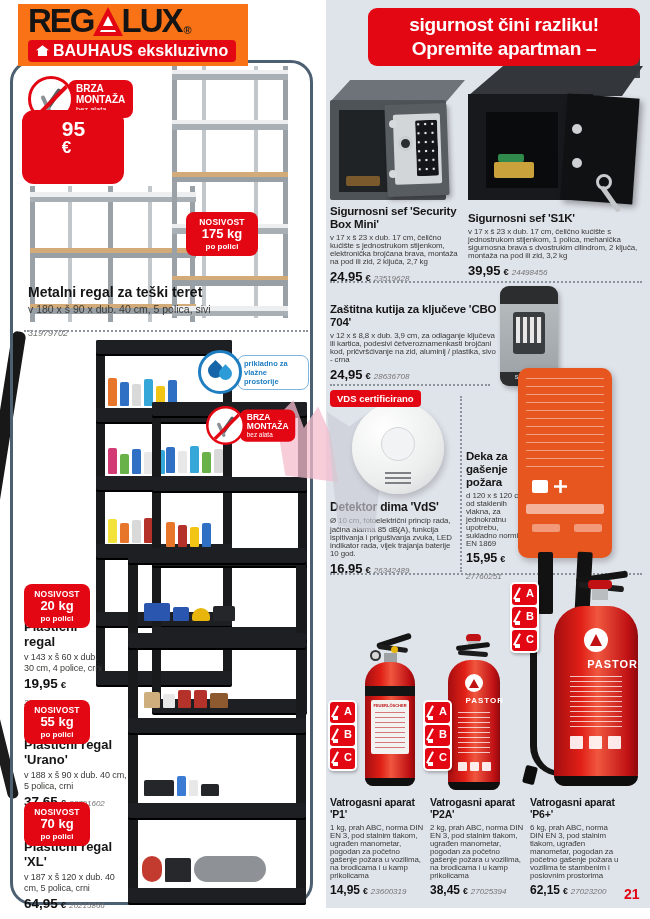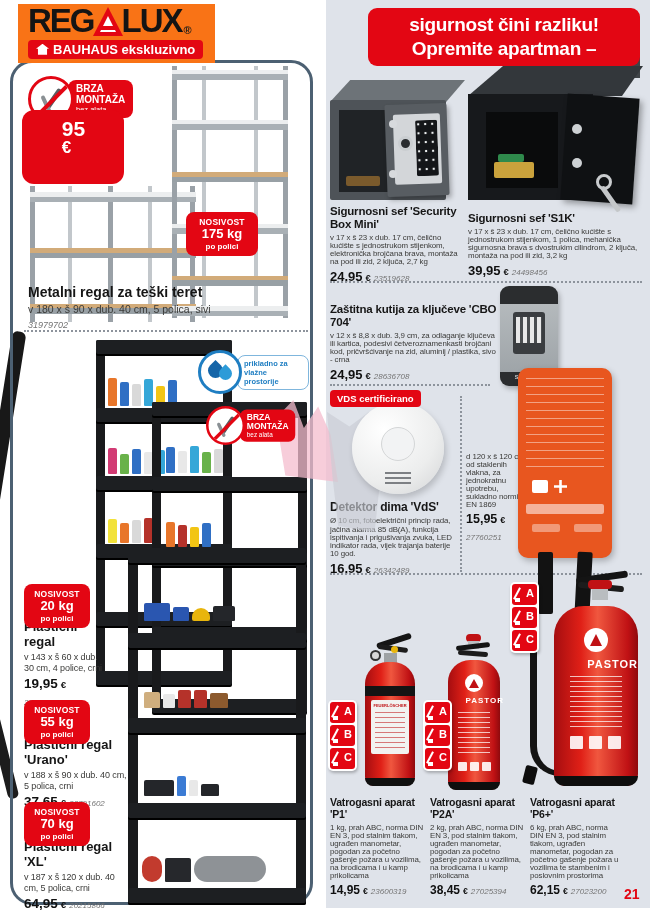--- a/index.html
+++ b/index.html
@@ -13,21 +13,21 @@
   .left-panel { left:10px; top:60px; width:303px; height:845px;
                 border:3px solid #4c6072; border-radius:22px; }
 
   
   .logo-wrap { left:18px; top:4px; background:#f97316; padding:2px 12px 4px 10px; z-index:6; }
   .logo-row { display:flex; align-items:flex-end; }
   .logo-txt { font-size:33px; font-weight:bold; letter-spacing:-2px; color:#141414; line-height:.9; }
   .logo-reg { font-size:11px; font-weight:bold; margin:-14px 0 0 2px; }
   .bauhaus-badge { margin-top:4px; display:inline-flex; align-items:center; gap:4px;
                    background:#e30613; border-radius:4px; padding:2px 8px; }
-  .bauhaus-badge .txt { color:#fff; font-weight:bold; font-size:13px; }
+  .bauhaus-badge .txt { color:#fff; font-weight:bold; font-size:16px; }
   .house { width:13px; height:11px; background:#fff;
            clip-path:polygon(50% 0,100% 45%,85% 45%,85% 100%,15% 100%,15% 45%,0 45%); }
 
   
   .quick { display:flex; align-items:center; z-index:5; }
   .quick .circ { width:46px; height:46px; border:3px solid #e30613; border-radius:50%;
                  background:#fff; position:relative; overflow:hidden; flex:none; }
   .quick .tool1 { position:absolute; left:20px; top:8px; width:5px; height:24px; background:#5a5f63; transform:rotate(35deg); border-radius:2px; }
   .quick .tool2 { position:absolute; left:13px; top:16px; width:4px; height:18px; background:#8a9094; transform:rotate(-25deg); border-radius:2px; }
   .quick .slash { position:absolute; left:19px; top:-4px; width:4px; height:52px; background:#e30613; transform:rotate(45deg); }
@@ -64,21 +64,21 @@
   
   .t-ttl { font-weight:bold; color:#161616; }
   .t-spec { color:#3a3a38; }
   .price-row { display:flex; align-items:baseline; gap:3px; flex-wrap:wrap; }
   .pv { font-weight:bold; color:#101010; }
   .pc { font-weight:bold; font-size:.72em; color:#101010; }
   .code { font-style:italic; color:#747474; }
 
   .metal-text .t-ttl { font-size:14px; }
   .metal-text .t-spec { font-size:10.5px; margin-top:3px; }
-  .metal-text .code { font-size:9px; margin-top:5px; display:block; }
+  .metal-text .code { font-size:9px; margin-top:13px; display:block; }
 
   .lp .t-ttl { font-size:13px; line-height:1.12; }
   .lp .t-spec { font-size:9px; line-height:1.18; margin-top:3px; letter-spacing:-.1px; }
   .lp .price-row { margin-top:3px; font-size:13.5px; }
   .lp .code { font-size:8px; }
 
   .rp .t-ttl { font-size:11.5px; line-height:1.12; letter-spacing:-.2px; }
   .rp .t-spec { font-size:7.9px; line-height:1.02; margin-top:3px; letter-spacing:-.1px; }
   .rp .price-row { margin-top:3px; font-size:13px; }
   .rp .code { font-size:8px; }
@@ -468,20 +468,21 @@
   <div class="t-ttl" style="font-size:12px;">Detektor dima 'VdS'</div>
   <div class="t-spec">Ø 10 cm, fotoelektrični princip rada, jačina alarma 85 dB(A), funkcija ispitivanja i prigušivanja zvuka, LED indikator rada, vijek trajanja baterije 10 god.</div>
   <div class="price-row">
     <span class="pv">16,95</span>
     <span class="pc">€</span>
     <span class="code">26342489</span>
   </div>
 </div>
 
 <div class="abs rp" style="left:466px;top:450px;width:64px;">
+  <div class="t-ttl">Deka za gašenje požara</div>
   <div class="t-spec">d 120 x š 120 cm, od staklenih vlakna, za jednokratnu upotrebu, sukladno normi EN 1869</div>
   <div class="price-row" style="font-size:12.5px;">
     <span class="pv">15,95</span>
     <span class="pc">€</span>
   </div>
   <span class="code">27760251</span>
 </div>
 <div class="abs" style="left:518px;top:368px;width:94px;height:250px;z-index:3;">
   <i class="abs" style="left:0;top:0;width:94px;height:190px;background:#e8561f;border-radius:10px;box-shadow:2px 3px 6px rgba(0,0,0,.25);"></i>
   <i class="abs" style="left:8px;top:10px;width:78px;height:90px;background:repeating-linear-gradient(180deg,rgba(255,255,255,.45) 0 1.5px,transparent 1.5px 8px);"></i>

